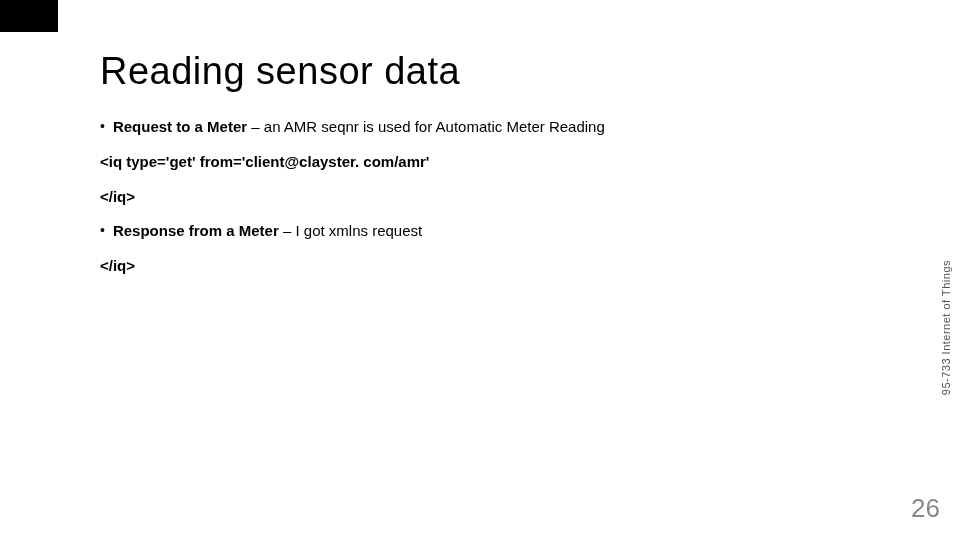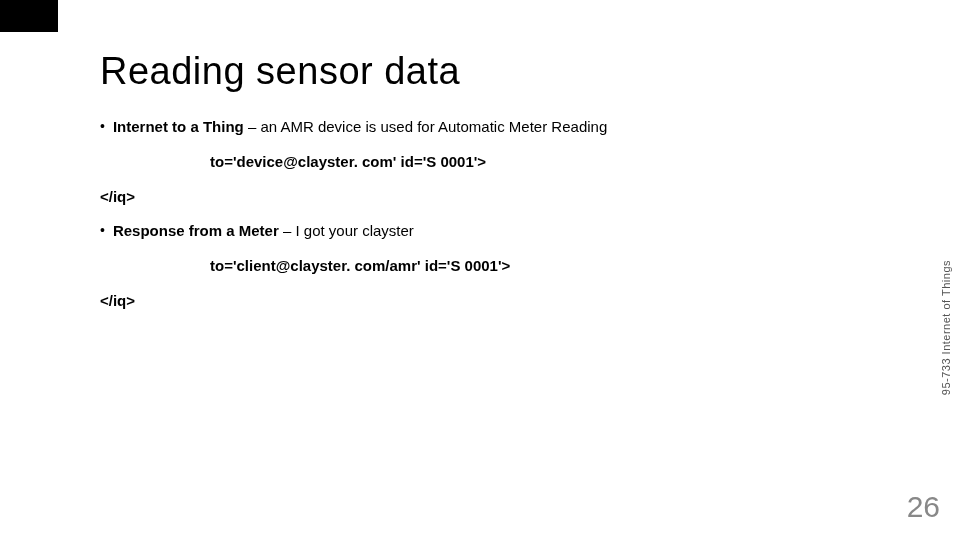--- a/index.html
+++ b/index.html
@@ -70,53 +70,52 @@
     transform-origin: right top;
     font-size: 11px;
     color: #555;
     letter-spacing: 0.5px;
     white-space: nowrap;
   }
   .page-num {
     position: absolute;
     right: 20px;
     bottom: 16px;
-    font-size: 30px;
+    font-size: 26px;
     color: #888;
     font-weight: 400;
   }
 </style>
 </head>
 <body>
 
 <div class="top-bar"></div>
 
 <div class="slide">
 
   <h1 class="title">Reading sensor data</h1>
 
   <div class="body">
 
     <div class="bullet">
       <span class="dot">•</span>
       <span class="txt">
-        <span>Internet to a Thing</span><span class="light"> – an AMR device is used for Automatic Meter Reading</span>
+        <span>Request to a Meter</span><span class="light"> – an AMR seqnr is used for Automatic Meter Reading</span>
       </span>
     </div>
 
-    <div class="code-line indent-1">to='device@clayster. com' id='S 0001'&gt;</div>
+    <div class="code-line">&lt;iq type='get' from='client@clayster. com/amr'</div>
     <div class="code-line">&lt;/iq&gt;</div>
 
     <div class="bullet gap">
       <span class="dot">•</span>
       <span class="txt">
-        <span>Response from a Meter</span><span class="light"> – I got your clayster</span>
+        <span>Response from a Meter</span><span class="light"> – I got xmlns request</span>
       </span>
     </div>
 
-    <div class="code-line indent-1">to='client@clayster. com/amr' id='S 0001'&gt;</div>
     <div class="code-line">&lt;/iq&gt;</div>
 
   </div>
 </div>
 
 <div class="side-label">95-733 Internet of Things</div>
 <div class="page-num">26</div>
 
 </body></html>

